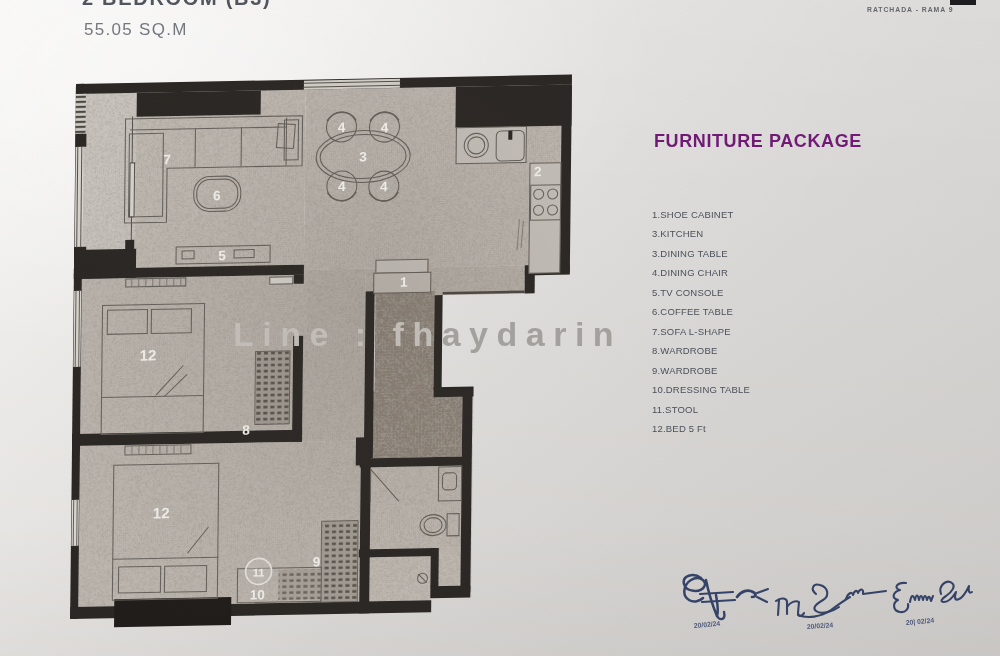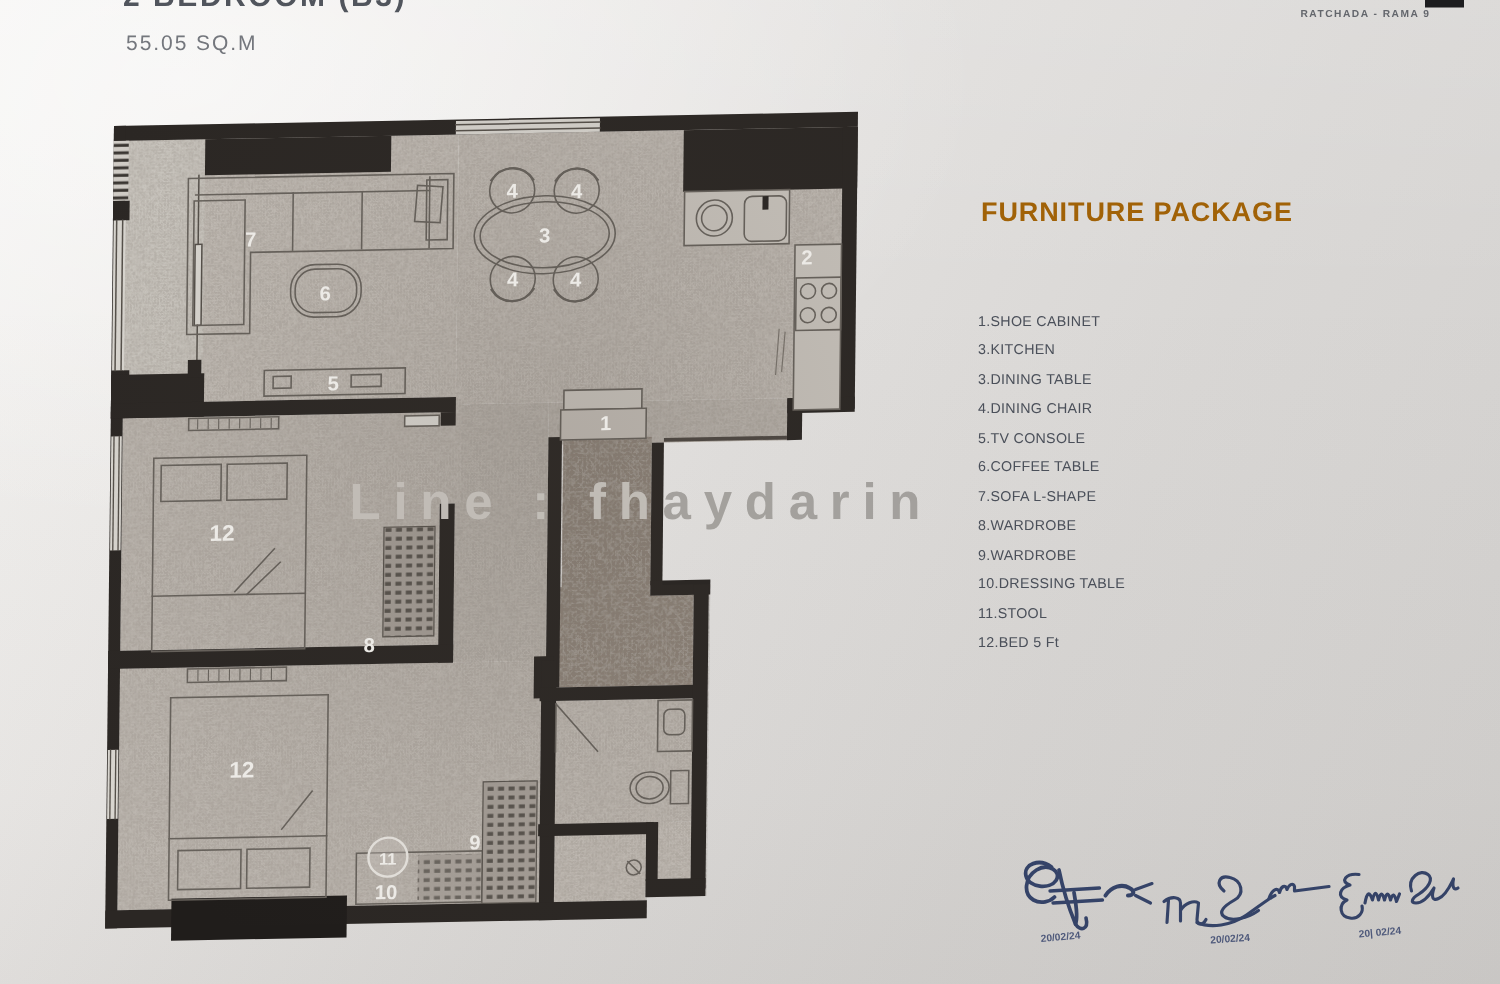--- a/index.html
+++ b/index.html
@@ -4,24 +4,24 @@
 <style>
   html,body{margin:0;padding:0;}
   body{width:1000px;height:656px;overflow:hidden;position:relative;
     font-family:"Liberation Sans", sans-serif;
     background:linear-gradient(115deg,#f4f3f1 0%,#eceae8 22%,#e0dedc 48%,#d9d7d5 70%,#d3d1cf 100%);}
   #shade1{position:absolute;inset:0;background:
      radial-gradient(900px 500px at 12% 8%, rgba(255,255,255,0.5), rgba(255,255,255,0) 60%),
      linear-gradient(180deg, rgba(255,255,255,0.12) 0%, rgba(255,255,255,0) 30%, rgba(110,105,100,0.05) 80%, rgba(110,105,100,0.1) 100%);}
   .txt{position:absolute;white-space:pre;}
   #title{left:82px;top:-13px;font-size:20px;font-weight:bold;letter-spacing:1.7px;color:#51555d;}
-  #sqm{left:84px;top:20px;font-size:14px;letter-spacing:1.3px;color:#74777d;text-align:right;}
+  #sqm{left:84px;top:20px;font-size:17px;letter-spacing:1.3px;color:#74777d;text-align:right;}
   #ratchada{left:867px;top:6px;font-size:6.8px;font-weight:bold;letter-spacing:1.0px;color:#63666c;}
   #logo{position:absolute;left:950px;top:0;width:26px;height:5px;background:#1d1d1f;}
-  #fphead{left:654px;top:131px;font-size:18px;font-weight:bold;letter-spacing:0.6px;color:#a16207;}
+  #fphead{left:654px;top:131px;font-size:18px;font-weight:bold;letter-spacing:0.6px;color:#701a75;}
   #fplist{left:652px;top:205px;font-size:9.5px;letter-spacing:0.2px;line-height:19.45px;color:#4b505a;font-weight:500;}
   svg{position:absolute;left:0;top:0;}
   #plansvg{filter:blur(0.5px);}
   #sigsvg{filter:blur(0.3px);}
 </style>
 </head>
 <body>
 <div id="shade1"></div>
 
 <div class="txt" id="title">2 BEDROOM (B3)</div>

